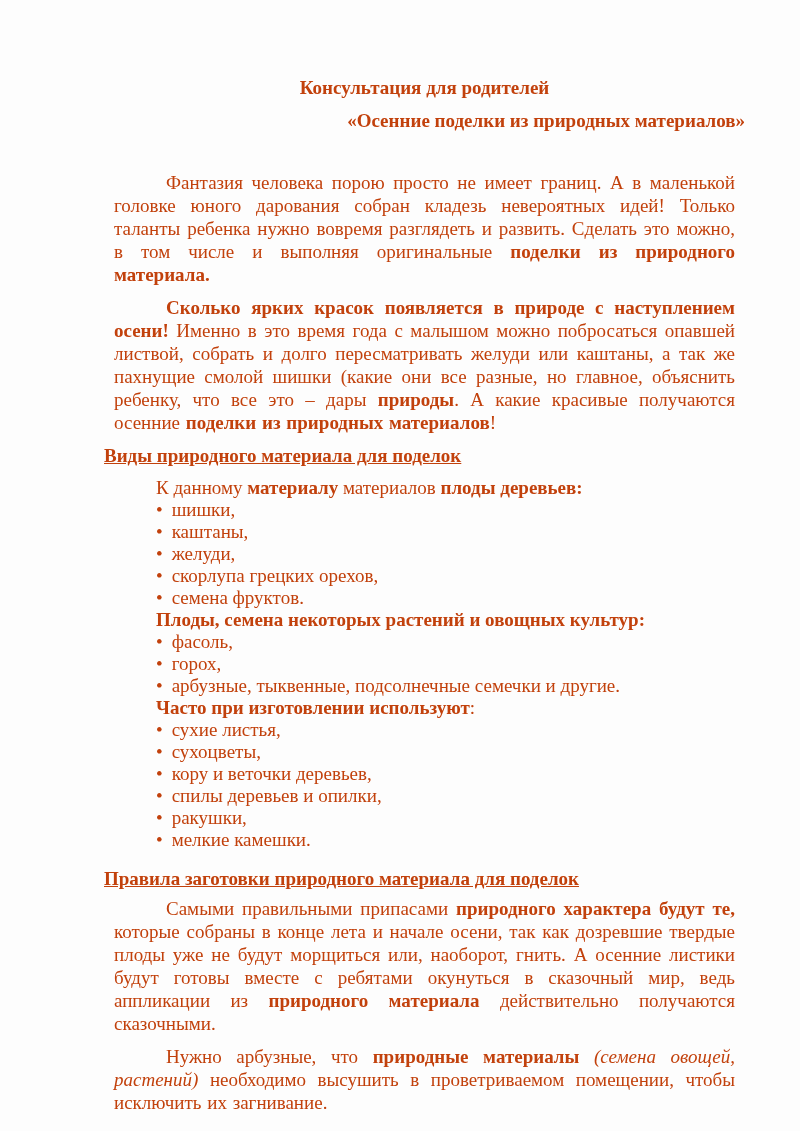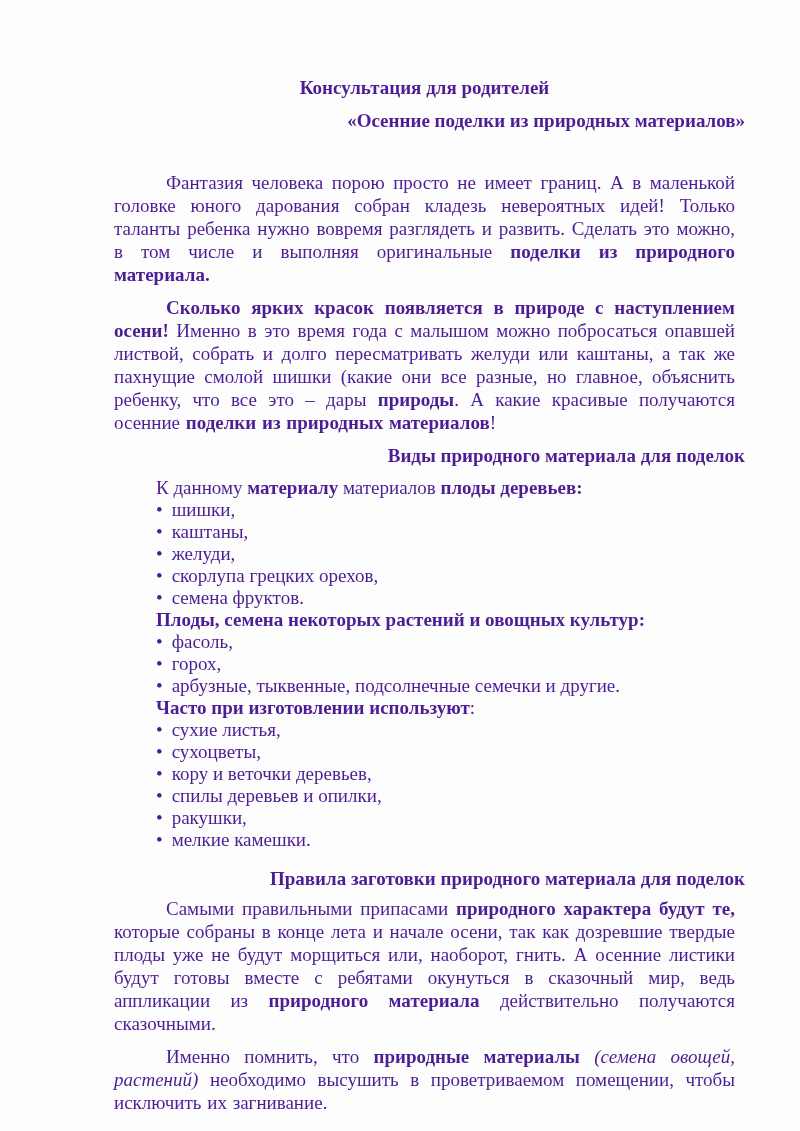--- a/index.html
+++ b/index.html
@@ -7,21 +7,21 @@
   body {
     width: 800px;
     background: #f2f2f2;
     font-family: "Liberation Serif", "DejaVu Serif", serif;
   }
   .page {
     position: relative;
     width: 800px;
     height: 1131px;
     background: #fdfdfd;
-    color: #4c1d95;
+    color: #c2410c;
     padding: 76px 55px 40px 104px;
     overflow: hidden;
   }
   .title {
     font-size: 19px;
     font-weight: bold;
     text-align: center;
     line-height: 23px;
     margin: 0;
   }
@@ -31,23 +31,24 @@
     line-height: 23px;
     text-align: justify;
     text-indent: 52px;
     margin: 10px;
     word-spacing: 1px;
   }
   .para-intro-first { margin-top: 39px; }
   .section-heading {
     font-size: 19px;
     font-weight: bold;
-    text-align: right;
+    text-align: left;
     line-height: 23px;
     margin: 0;
+    text-decoration: underline;
   }
   .heading-materials { margin-top: 6px; }
   .heading-rules { margin-top: 16px; }
   .rules-first { margin-top: 7px; }
   .list-block {
     margin: 0 0 0 52px;
     font-size: 19px;
     line-height: 22px;
   }
   .lead-line { margin-top: 10px; }
@@ -99,15 +100,15 @@
       <div class="li"><span class="marker">•</span><span>спилы деревьев и опилки,</span></div>
       <div class="li"><span class="marker">•</span><span>ракушки,</span></div>
       <div class="li"><span class="marker">•</span><span>мелкие камешки.</span></div>
     </div>
   </div>
 
   <h3 class="section-heading heading-rules">Правила заготовки природного материала для поделок</h3>
 
   <p class="para rules-first"><span>Самыми правильными припасами </span><b>природного характера будут те,</b><span> которые собраны в конце лета и начале осени, так как дозревшие твердые плоды уже не будут морщиться или, наоборот, гнить. А осенние листики будут готовы вместе с ребятами окунуться в сказочный мир, ведь аппликации из </span><b>природного материала</b><span> действительно получаются сказочными.</span></p>
 
-  <p class="para"><span>Именно помнить, что </span><b>природные материалы</b><span> </span><i>(семена овощей, растений)</i><span> необходимо высушить в проветриваемом помещении, чтобы исключить их загнивание.</span></p>
+  <p class="para"><span>Нужно арбузные, что </span><b>природные материалы</b><span> </span><i>(семена овощей, растений)</i><span> необходимо высушить в проветриваемом помещении, чтобы исключить их загнивание.</span></p>
 
 </div>
 
 </body></html>

